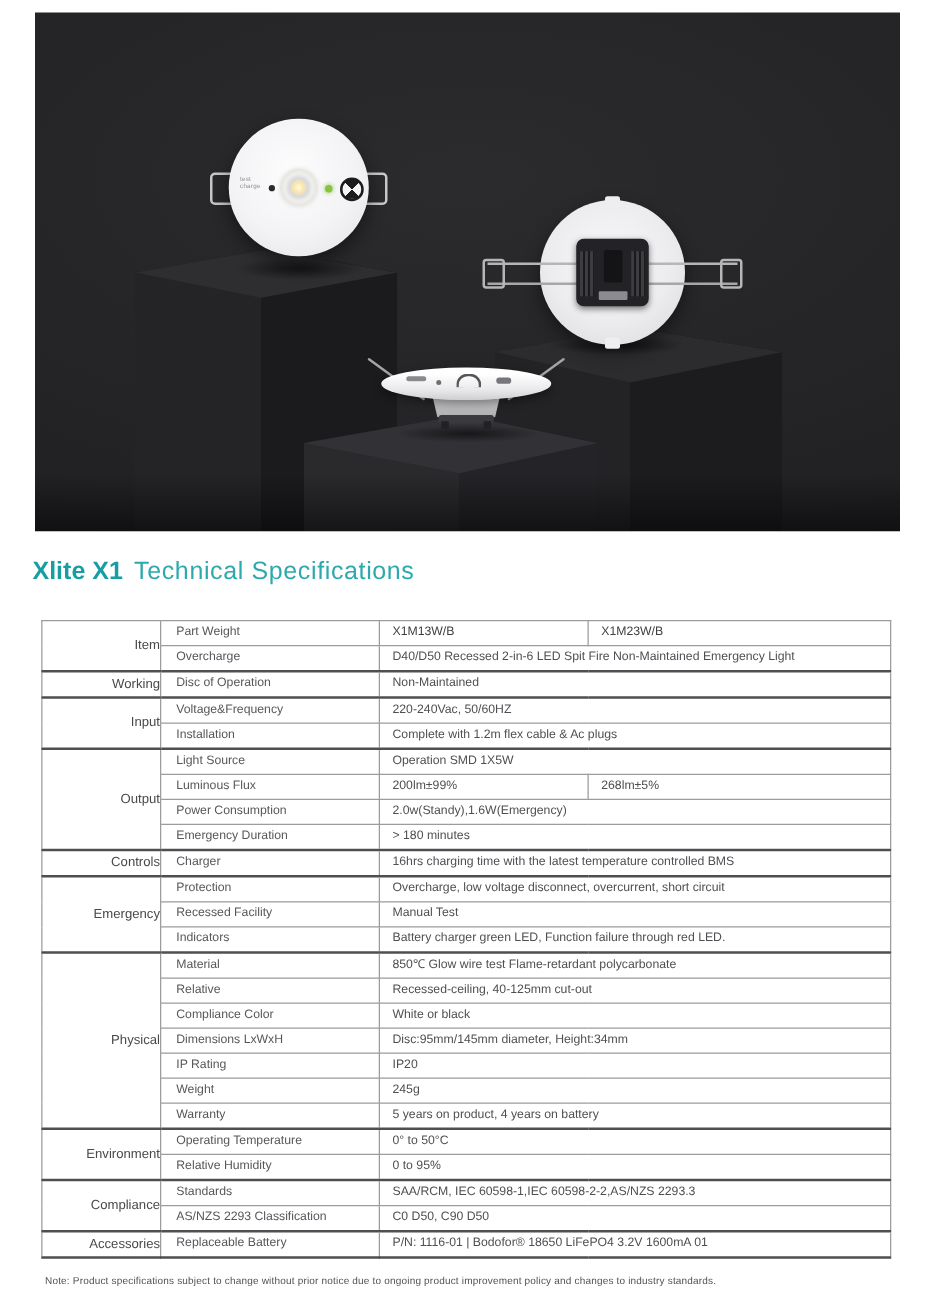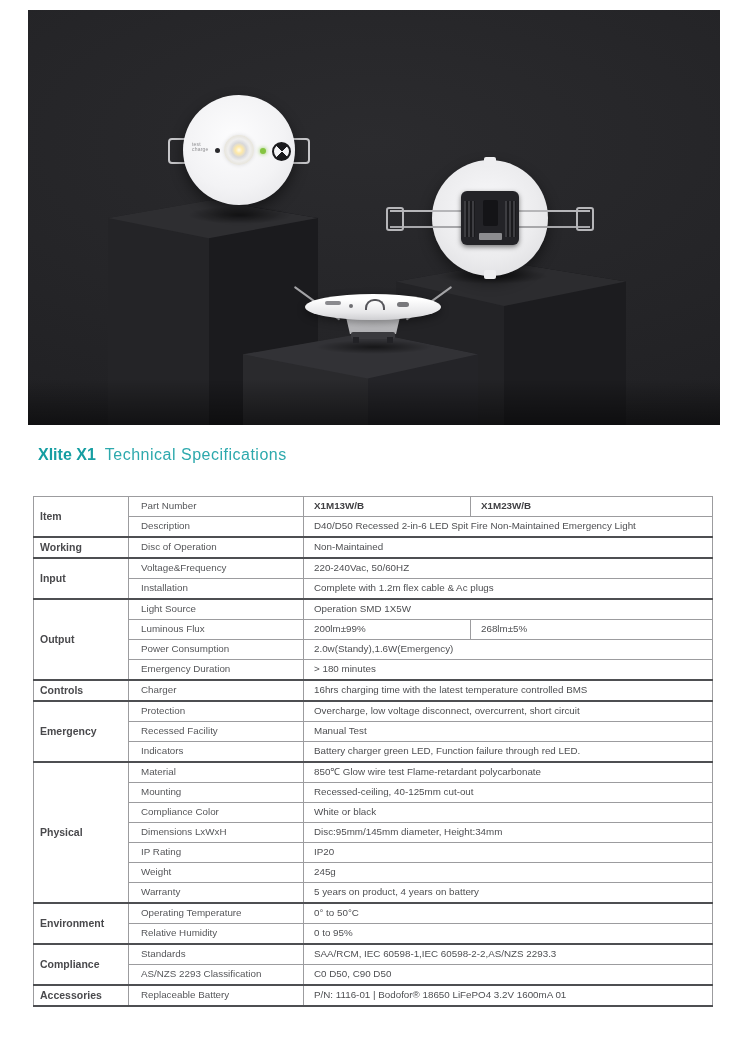--- a/index.html
+++ b/index.html
@@ -79,33 +79,33 @@
   .p-side .plate{left:2px;top:6px;width:136px;height:26px;border-radius:50%;
         background:linear-gradient(#ffffff 20%,#e8e8ea 70%,#cfcfd2 100%);
         box-shadow:0 3px 8px rgba(0,0,0,.4);}
   .p-side .arc{left:62px;top:11px;width:16px;height:9px;border:2px solid #55555a;border-bottom:none;
         border-radius:9px 9px 0 0;background:transparent;}
   .p-side .dotl{left:46px;top:16px;width:4px;height:4px;border-radius:50%;background:#6f6f73;}
   .p-side .ovalr{left:94px;top:14px;width:12px;height:5px;border-radius:3px;background:#77777b;}
   .p-side .marks{left:22px;top:13px;width:16px;height:4px;border-radius:2px;background:#8a8a8e;}
 
   
-  .title{position:absolute;left:38px;top:446px;margin:0;font-size:16px;letter-spacing:.5px;font-weight:400;}
+  .title{position:absolute;left:26px;top:446px;margin:0;font-size:20px;letter-spacing:.5px;font-weight:400;}
   .title .brand{font-weight:700;color:#169ea2;letter-spacing:0;}
   .title .sub{color:#2da9ad;margin-left:9px;font-weight:400;}
 
   
   table.spec{position:absolute;left:33px;top:496px;width:679px;border-collapse:collapse;table-layout:fixed;
         font-size:9.8px;color:#4e4f52;border:1px solid #9c9c9f;border-bottom:2px solid #4e4f52;}
   table.spec td{border:1px solid #9c9c9f;height:19px;padding:0;line-height:1.1;
         white-space:nowrap;overflow:hidden;}
-  table.spec td.cat{font-weight:bold;font-size:10.5px;color:#49494c;padding-left:6px;}
+  table.spec td.cat{font-weight:normal;font-size:10.5px;color:#49494c;padding-left:6px;text-align:right;}
   table.spec td.lbl{padding-left:12px;color:#56575a;}
   table.spec td.val{padding-left:10px;color:#4e4f52;}
-  table.spec td.val.b{font-weight:bold;color:#3f3f42;}
+  table.spec td.val.b{font-weight:normal;color:#3f3f42;}
   table.spec tr.gs td{border-top:2px solid #4e4f52;}
 
   
   .note{position:absolute;left:36px;top:1020px;margin:0;font-size:8px;color:#525255;letter-spacing:.15px;}
 </style>
 </head>
 <body>
 
 <div class="page">
 
@@ -179,26 +179,26 @@
   <table class="spec">
     <colgroup>
       <col style="width:95px">
         <col style="width:175px">
         <col style="width:167px">
         <col style="width:242px">
     </colgroup>
     <tbody>
         <tr>
           <td class="cat" rowspan="2">Item</td>
-          <td class="lbl">Part Number</td>
+          <td class="lbl">Part Weight</td>
           <td class="val b">X1M13W/B</td>
           <td class="val b">X1M23W/B</td>
         </tr>
         <tr>
-          <td class="lbl">Description</td>
+          <td class="lbl">Overcharge</td>
           <td class="val" colspan="2">D40/D50 Recessed 2-in-6 LED Spit Fire Non-Maintained Emergency Light</td>
         </tr>
         <tr class="gs">
           <td class="cat" rowspan="1">Working</td>
           <td class="lbl">Disc of Operation</td>
           <td class="val" colspan="2">Non-Maintained</td>
         </tr>
         <tr class="gs">
           <td class="cat" rowspan="2">Input</td>
           <td class="lbl">Voltage&amp;Frequency</td>
@@ -243,21 +243,21 @@
         <tr>
           <td class="lbl">Indicators</td>
           <td class="val" colspan="2">Battery charger green LED, Function failure through red LED.</td>
         </tr>
         <tr class="gs">
           <td class="cat" rowspan="7">Physical</td>
           <td class="lbl">Material</td>
           <td class="val" colspan="2">850℃ Glow wire test Flame-retardant polycarbonate</td>
         </tr>
         <tr>
-          <td class="lbl">Mounting</td>
+          <td class="lbl">Relative</td>
           <td class="val" colspan="2">Recessed-ceiling,  40-125mm cut-out</td>
         </tr>
         <tr>
           <td class="lbl">Compliance Color</td>
           <td class="val" colspan="2">White or black</td>
         </tr>
         <tr>
           <td class="lbl">Dimensions  LxWxH</td>
           <td class="val" colspan="2">Disc:95mm/145mm diameter, Height:34mm</td>
         </tr>
@@ -292,14 +292,15 @@
           <td class="val" colspan="2">C0 D50, C90 D50</td>
         </tr>
         <tr class="gs">
           <td class="cat" rowspan="1">Accessories</td>
           <td class="lbl">Replaceable Battery</td>
           <td class="val" colspan="2">P/N: 1116-01 | Bodofor® 18650 LiFePO4 3.2V 1600mA 01</td>
         </tr>
       </tbody>
   </table>
 
+  <p class="note">Note: Product specifications subject to change without prior notice due to ongoing product improvement policy and changes to industry standards.</p>
 
 </div>
 
 </body></html>

